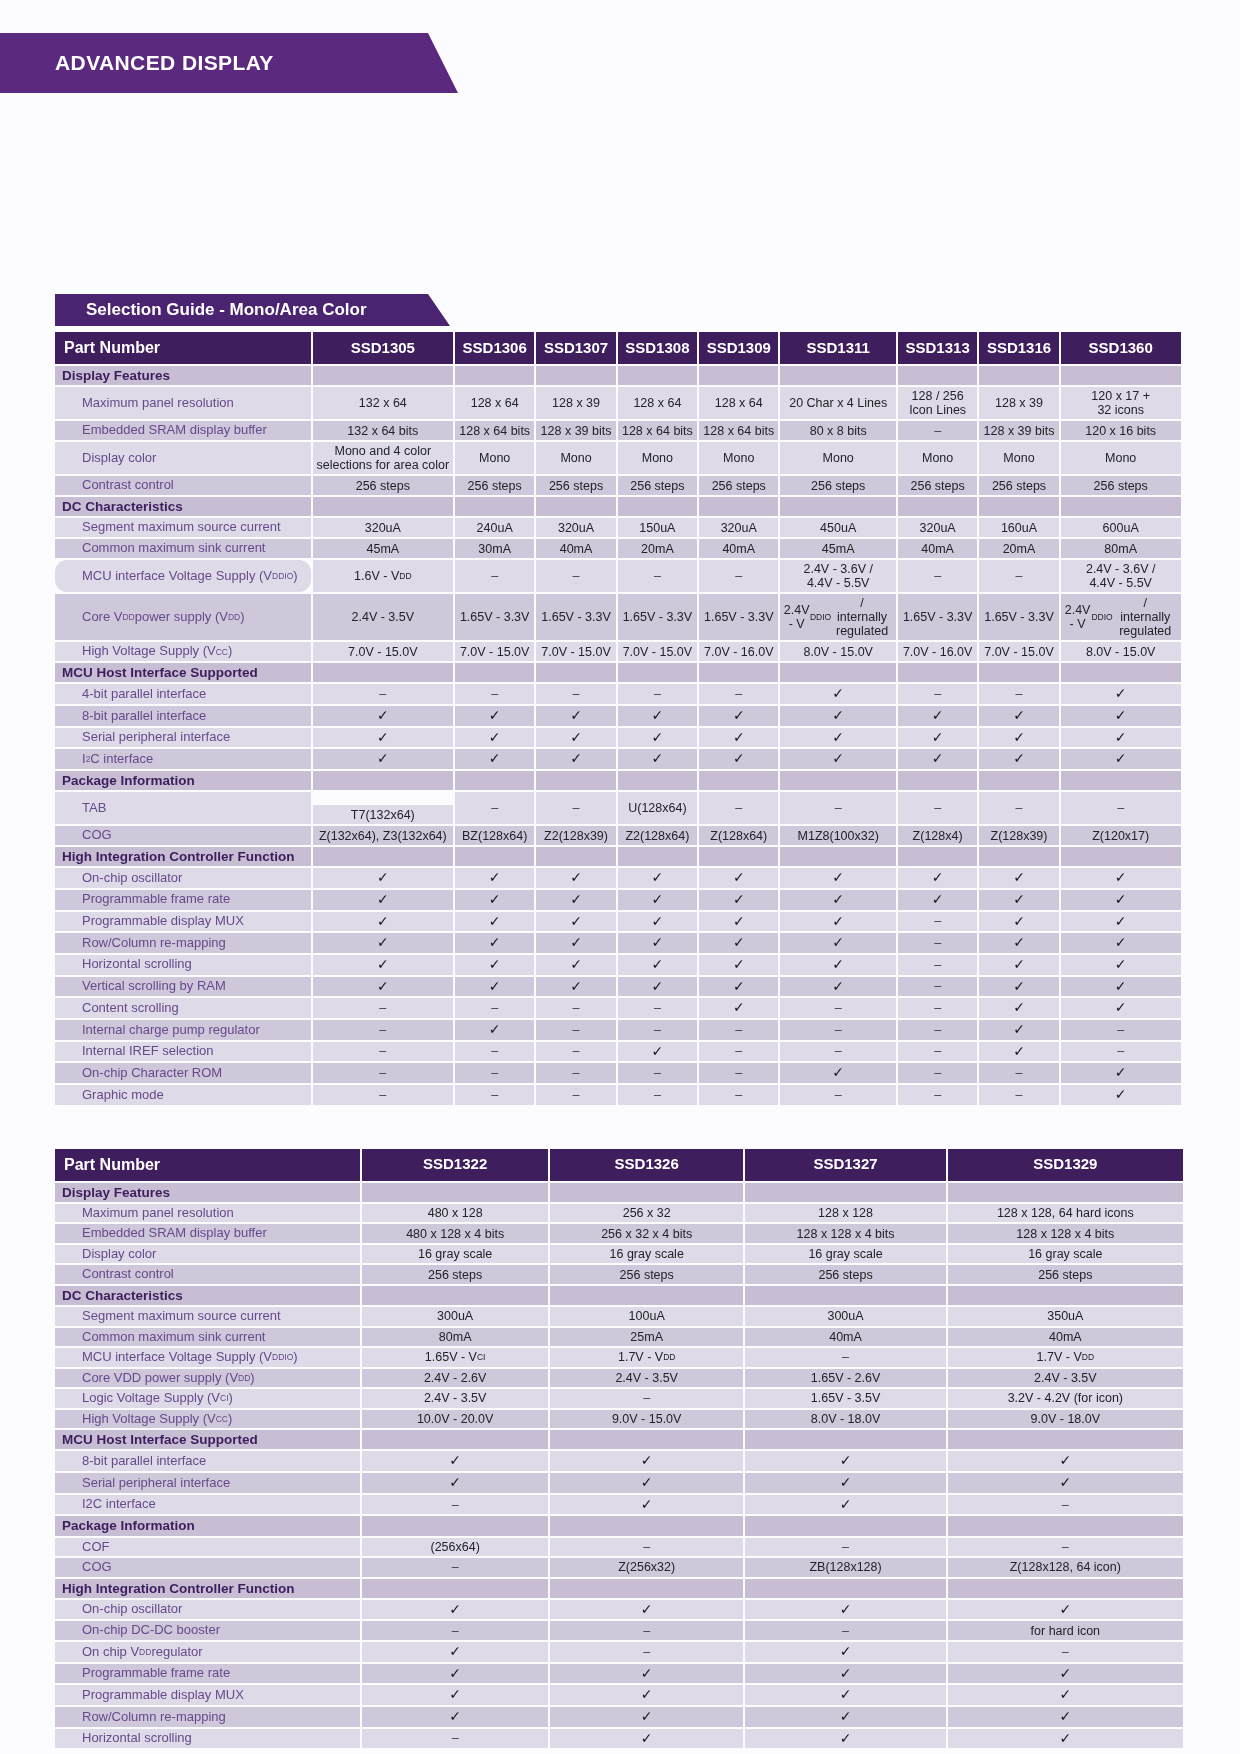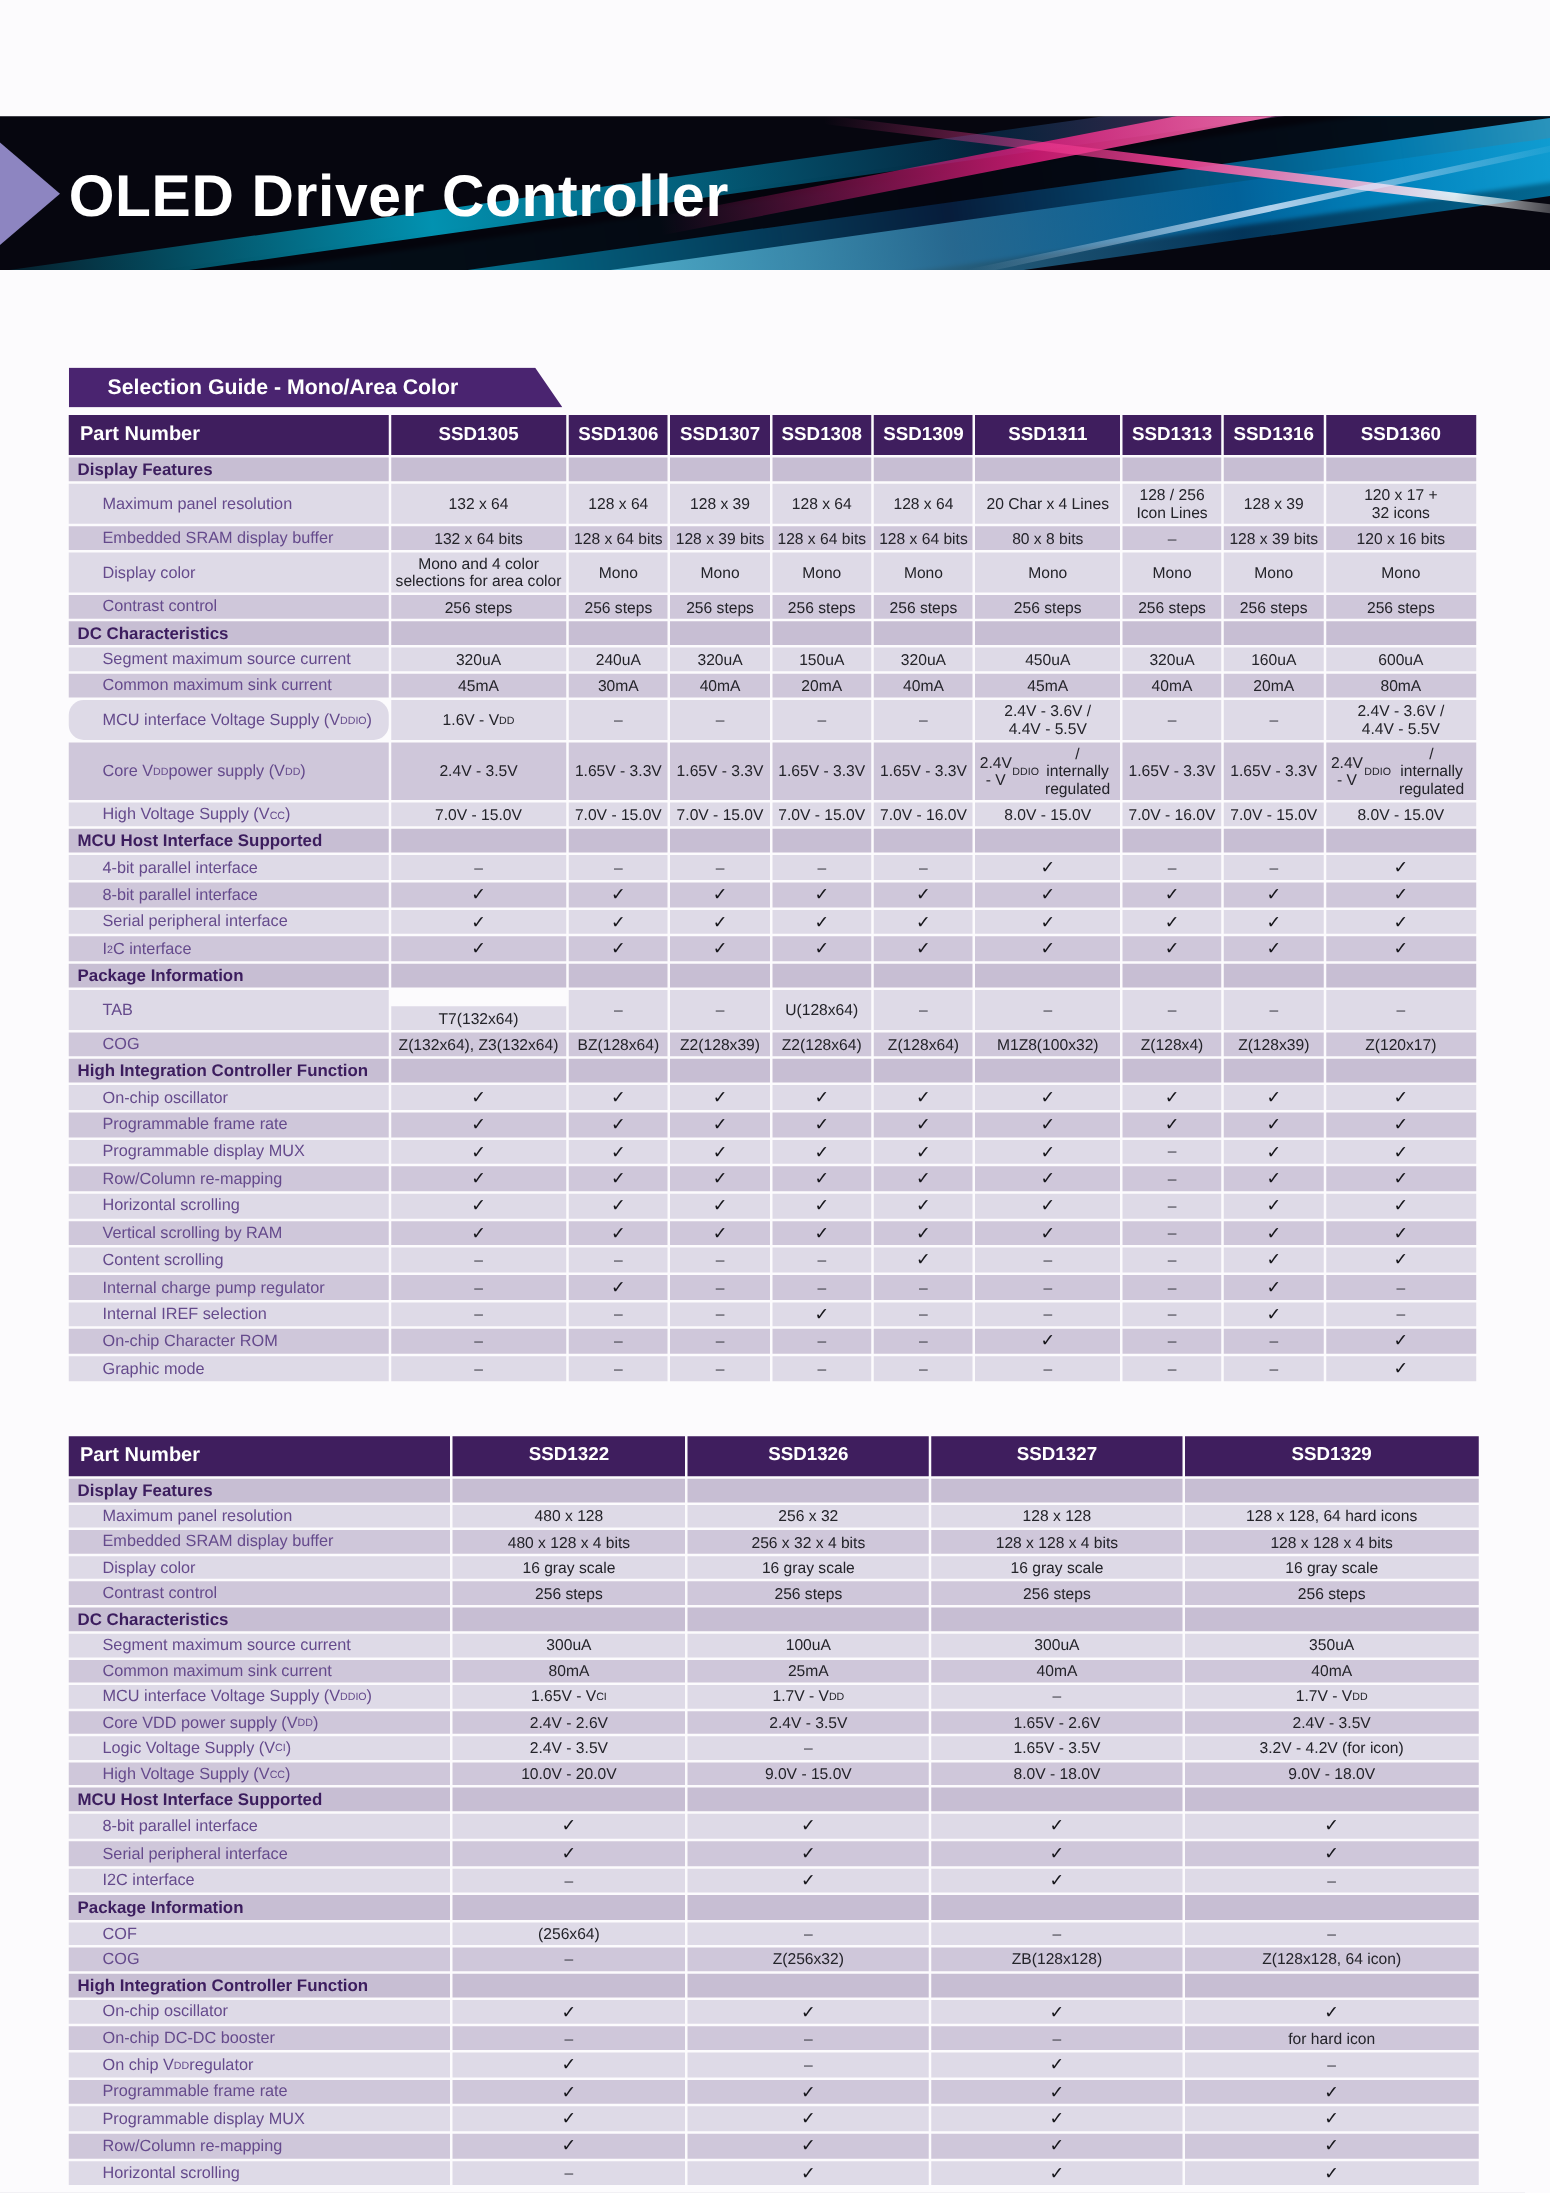--- a/index.html
+++ b/index.html
@@ -59,32 +59,24 @@
   .chk{font-weight:bold;font-size:14px;color:var(--check);}
   .dsh{color:#3c3c44;}
   sub{font-size:8.5px;vertical-align:-2px;line-height:0;}
   sup{font-size:8.5px;vertical-align:4px;line-height:0;}
 </style>
 </head>
 <body>
 
 <div class="page">
 
-
-  <div class="hero">
-    <div class="streak s1"></div>
-    <div class="streak s2"></div>
-    <div class="streak s4"></div>
-    <div class="streak s3"></div>
-    <div class="streak s5"></div>
-    <div class="streak s6"></div>
-    <div class="streak s7"></div>
-    <div class="arrow"></div>
-    <h1>OLED Driver Controller</h1>
+  <div class="kicker">
+    <span>ADVANCED DISPLAY</span>
   </div>
+
 
   <div class="content">
 
     <section class="tsection sec1">
       <div class="sec-banner">
         <span>Selection Guide - Mono/Area Color</span>
       </div>
       <div class="tbl t0">
           <div class="trow thead">
             <div class="th first" style="flex-basis: calc(22.8% - 2px);">Part Number</div>

